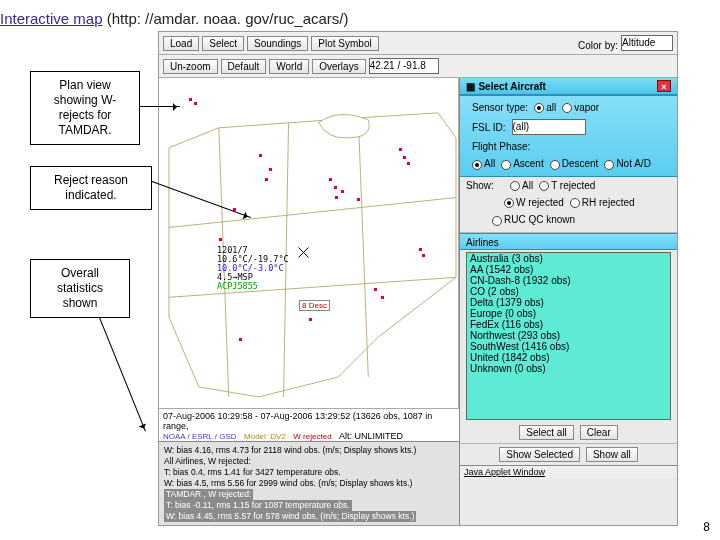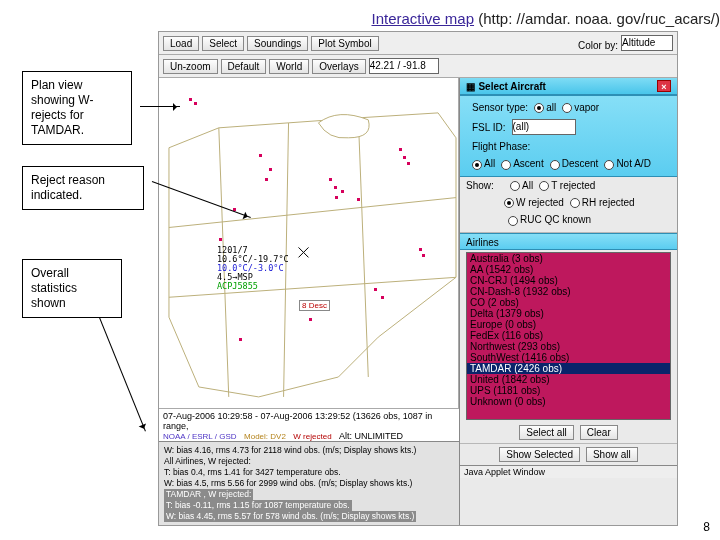--- a/index.html
+++ b/index.html
@@ -5,33 +5,33 @@
   * { box-sizing: border-box; }
   body {
     margin: 0;
     width: 720px;
     height: 540px;
     font-family: Verdana, Arial, sans-serif;
     font-size: 11px;
     background: #fff;
     position: relative;
   }
-  .title { text-align: right; padding: 10px 0 4px; font-size: 15px; border-radius: 9px; }
+  .title { text-align: left; padding: 10px 0 4px; font-size: 15px; border-radius: 9px; }
   .title a { color: #3a2699; text-decoration: underline; }
   .title .url { color: #222; }
 
   .stage { position: relative; margin: 0 0 0 18px; width: 660px; }
 
   .annot {
     position: absolute;
-    left: 4px;
+    left: 12px;
     background: #fff;
     border: 1px solid #000;
     padding: 6px 8px;
-    text-align: left;
+    text-align: center;
     font-size: 12px;
     line-height: 1.25;
     z-index: 30;
   }
   .arrow {
     position: absolute;
     width: 60px;
     height: 1px;
     background: #000;
     z-index: 28;
@@ -138,28 +138,28 @@
     width:10px; height:10px; border:1px solid #444; border-radius:50%; display:inline-block; margin-right:2px; background:#fff; vertical-align:middle;
   }
   .radiodot.on::after { content:""; display:block; width:4px; height:4px; background:#000; border-radius:50%; margin:2px; }
   .blue-block {
     background: linear-gradient(#86dff7,#5bcdf0);
     border-top:1px solid #2d8fb5;
     border-bottom:1px solid #2d8fb5;
     padding:3px 6px;
   }
   .listbox {
-    background:#be185d; border:1px solid #666; height:168px; overflow:auto; margin:2px 6px;
+    background:#5eead4; border:1px solid #666; height:168px; overflow:auto; margin:2px 6px;
     font-size:10px;
   }
   .listbox div { padding:0 3px; }
   .list-sel { background:#0a246a; color:#fff; }
   .btnrow { display:flex; gap:6px; justify-content:center; padding:3px 0; }
 
-  .java-bar { background:#eee; border-top:1px solid #888; font-size:9px; padding:1px 4px; }
+  .java-bar { background:#eee; border-top:1px solid #888; font-size:9px; padding:1px 4px;text-decoration:underline; }
 
   .pagenum { position:absolute; right:10px; bottom:6px; font-size:12px; }
 </style>
 </head>
 <body>
 
 <div class="title">
   <a>Interactive map</a><span class="url"> (http: //amdar. noaa. gov/ruc_acars/)</span>
 </div>
 
@@ -274,57 +274,54 @@
         </div>
 
         <div class="blue-block">
           <div class="side-row">
             <span>Sensor type:</span>
             <span><span class="radiodot on"></span><span>all</span></span>
             <span><span class="radiodot"></span><span>vapor</span></span>
           </div>
           <div class="side-row">
             <span>FSL ID:</span>
-            <span class="txtfield" style="width:64px">(all)</span>
+            <span class="txtfield" style="width:74px">(all)</span>
           </div>
           <div class="side-row" style="flex-wrap:wrap">
             <span style="width:100%">Flight Phase:</span>
             <span><span class="radiodot on"></span><span>All</span></span>
             <span><span class="radiodot"></span><span>Ascent</span></span>
             <span><span class="radiodot"></span><span>Descent</span></span>
             <span><span class="radiodot"></span><span>Not A/D</span></span>
           </div>
         </div>
 
         <div class="side-row sep" style="flex-wrap:wrap; padding-bottom:6px">
           <span style="width:38px">Show:</span>
           <span><span class="radiodot"></span><span>All</span></span>
           <span><span class="radiodot"></span><span>T rejected</span></span>
           <span style="margin-left:38px"><span class="radiodot on"></span><span>W rejected</span></span>
           <span><span class="radiodot"></span><span>RH rejected</span></span>
-          <span style="margin-left:42px"><span class="radiodot"></span><span>RUC QC known</span></span>
+          <span style="margin-left:26px"><span class="radiodot"></span><span>RUC QC known</span></span>
         </div>
 
         <div class="blue-block" style="padding-bottom:1px">
           <span>Airlines</span>
         </div>
         <div class="listbox" id="airlines-list">
             <div>Australia (3 obs)</div>
             <div>AA (1542 obs)</div>
-            <div>CN-CRJ (1494 obs)</div>
             <div>CN-Dash-8 (1932 obs)</div>
             <div>CO (2 obs)</div>
             <div>Delta (1379 obs)</div>
             <div>Europe (0 obs)</div>
             <div>FedEx (116 obs)</div>
             <div>Northwest (293 obs)</div>
             <div>SouthWest (1416 obs)</div>
-            <div class="list-sel">TAMDAR (2426 obs)</div>
             <div>United (1842 obs)</div>
-            <div>UPS (1181 obs)</div>
             <div>Unknown (0 obs)</div>
           </div>
         <div class="btnrow">
           <button class="btn">Select all</button>
           <button class="btn">Clear</button>
         </div>
         <div class="btnrow" style="border-top:1px solid #b8b8b8">
           <button class="btn">Show Selected</button>
           <button class="btn">Show all</button>
         </div>

